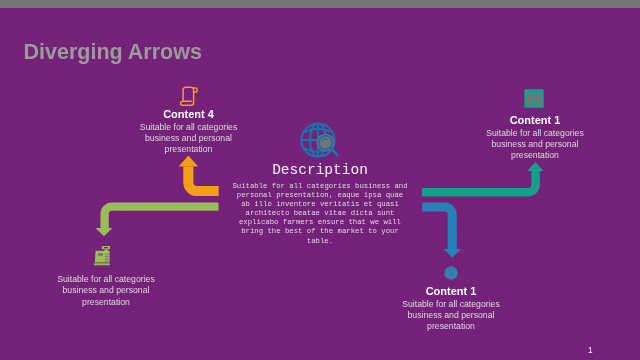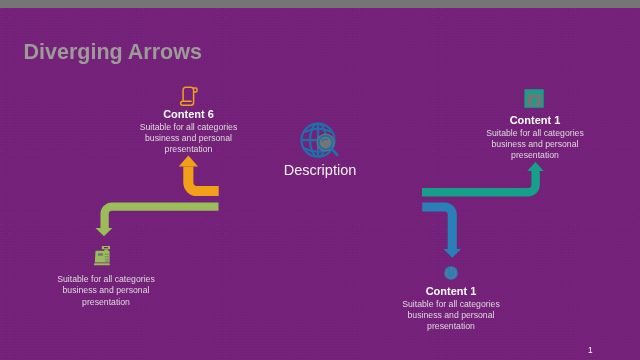--- a/index.html
+++ b/index.html
@@ -9,21 +9,21 @@
   #slide{position:relative;width:640px;height:360px;overflow:hidden;background:#701a75;margin-top:8px;}
   #texture{position:absolute;left:0;top:0;width:640px;height:360px;pointer-events:none;}
   .title{position:absolute;left:23.5px;top:32.5px;font-size:21.5px;font-weight:bold;
          color:#9d9b99;letter-spacing:0px;line-height:22px;white-space:nowrap;}
   .pageno{position:absolute;left:588px;top:337.5px;font-size:8.2px;color:#ffffff;line-height:9px;}
 
   .node{position:absolute;text-align:center;}
   .node .h{font-weight:bold;font-size:11px;color:#ffffff;line-height:12.4px;white-space:nowrap;margin-bottom:1.3px;}
   .node .p{font-size:8.7px;color:#dddddd;line-height:11.3px;}
 
-  .center{position:absolute;text-align:center;}
+  .center{position:absolute;text-align:center;font-family:Liberation Mono, monospace;}
   .center .h{font-size:14.5px;color:#f2f2f2;line-height:16px;margin-bottom:3.5px;}
   .center .p{font-size:7.3px;color:#dddddd;line-height:9.17px;}
   svg{display:block;overflow:visible;}
 </style>
 </head>
 <body>
 
 <div id="slide">
   <svg id="texture" width="640" height="360" viewBox="0 0 640 360">
     <defs>
@@ -116,24 +116,25 @@
 
     <g>
       <circle cx="451.0" cy="265.0" r="6.8" fill="#2980b9"></circle>
       <path d="M447.9 262.3 a4.35 4.35 0 1 0 6.3 0" fill="none" stroke="#6f757a" stroke-width="1.3"></path>
       <path d="M451.05 259.6 V264.3" stroke="#6f757a" stroke-width="1.3" stroke-linecap="butt"></path>
     </g>
   </svg>
 
   <div class="center" style="left:232px;top:154px;width:176px;">
     <div class="h">Description</div>
+    <div class="p">Suitable for all categories business and personal presentation, eaque ipsa quae ab illo inventore veritatis et quasi architecto beatae vitae dicta sunt explicabo farmers ensure that we will bring the best of the market to your table.</div>
   </div>
 
   <div class="node" style="left:127px;top:100px;width:123px;">
-    <div class="h">Content 6</div>
+    <div class="h">Content 4</div>
     <div class="p">Suitable for all categories business and personal presentation</div>
   </div>
 
   <div class="node" style="left:45px;top:266px;width:122px;">
     <div class="p">Suitable for all categories business and personal presentation</div>
   </div>
 
   <div class="node" style="left:474px;top:106px;width:122px;">
     <div class="h">Content 1</div>
     <div class="p">Suitable for all categories business and personal presentation</div>

